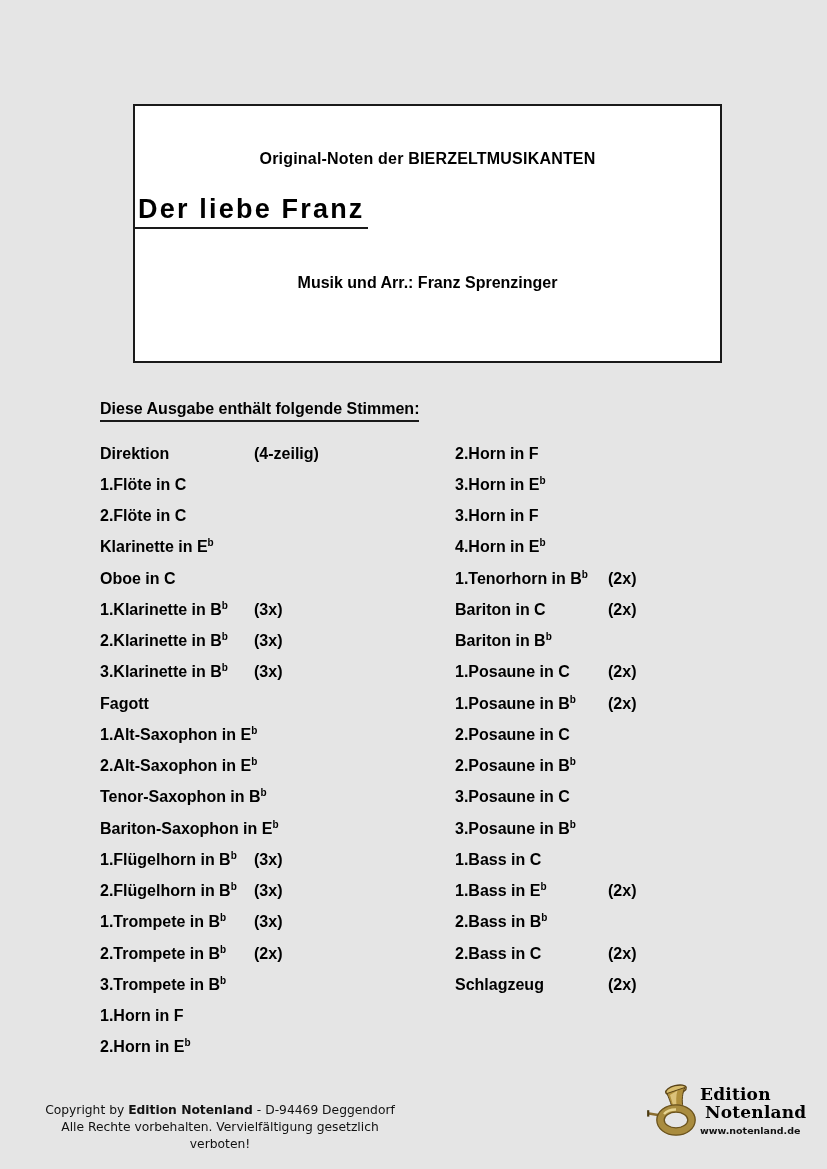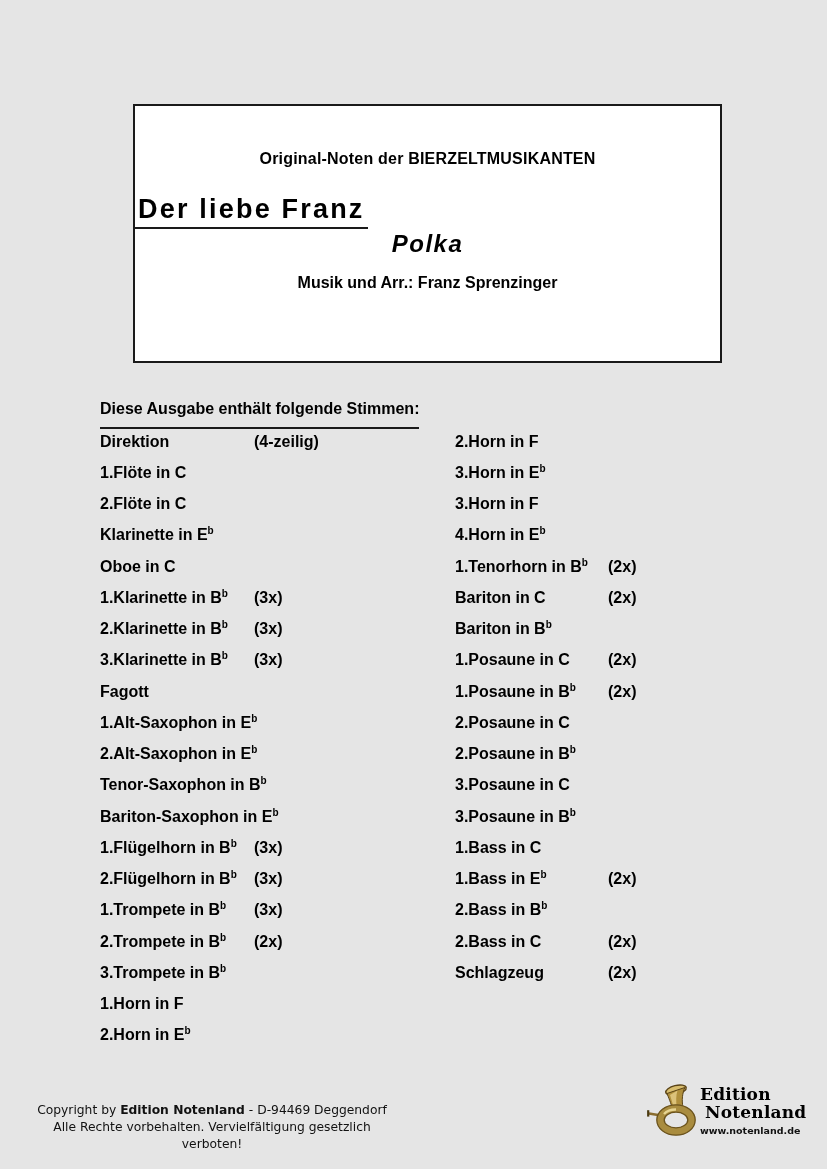--- a/index.html
+++ b/index.html
@@ -33,36 +33,36 @@
     position:absolute; top:168px; left:0; width:100%; text-align:center;
     font-size:16px; font-weight:bold;
   }
 
   
   .list-heading {
     position:absolute; left:100px; top:400px;
     font-size:16px; font-weight:bold;
   }
   .list-heading span {
-    display:inline-block; border-bottom:2px solid #1a1a1a; padding-bottom:9px;
-  }
-  .col { position:absolute; top:426px; width:345px;text-align:right; }
+    display:inline-block; border-bottom:2px solid #1a1a1a; padding-bottom:2px;
+  }
+  .col { position:absolute; top:438px; width:345px;text-align:right; }
   .col-left  { left:100px; }
   .col-right { left:455px; }
   .part-row {
     position:relative; height:31.25px; display:flex; align-items:center;
     font-size:16px; font-weight:bold; white-space:nowrap;
   }
   .part-count { position:absolute; left:154px; top:0; height:31.25px; display:flex; align-items:center; }
   .col-right .part-count { left:153px; }
   .flat { font-size:10px; vertical-align:6px; line-height:0; }
 
   
   .footer-left {
-    position:absolute; left:36px; top:1102px; width:352px; text-align:center;
+    position:absolute; left:44px; top:1102px; width:352px; text-align:center;
     font-family:"DejaVu Sans", sans-serif; font-size:12.3px; line-height:17px;
     color:#111;
   }
   .footer-left b { font-weight:bold; }
 
   .logo { position:absolute; left:644px; top:1080px; width:160px; height:64px; }
   .horn-icon { position:absolute; left:2px; top:2px; }
   .logo-name {
     position:absolute; left:56px; top:6px;
     font-family:"DejaVu Serif", serif; font-weight:bold;
@@ -79,21 +79,20 @@
 </head>
 <body>
 
 <div class="page">
 
   <div class="title-box">
     <div class="series">Original-Noten der BIERZELTMUSIKANTEN</div>
     <div class="main-title-wrap">
       <span class="main-title">Der liebe Franz</span>
     </div>
-    <div class="subtitle">Polka</div>
     <div class="credit">Musik und Arr.: Franz Sprenzinger</div>
   </div>
 
   <div class="list-heading">
     <span>Diese Ausgabe enthält folgende Stimmen:</span>
   </div>
 
   <div class="col col-left" id="col-left">
       <div class="part-row">
         <span class="part-name">Direktion</span>

